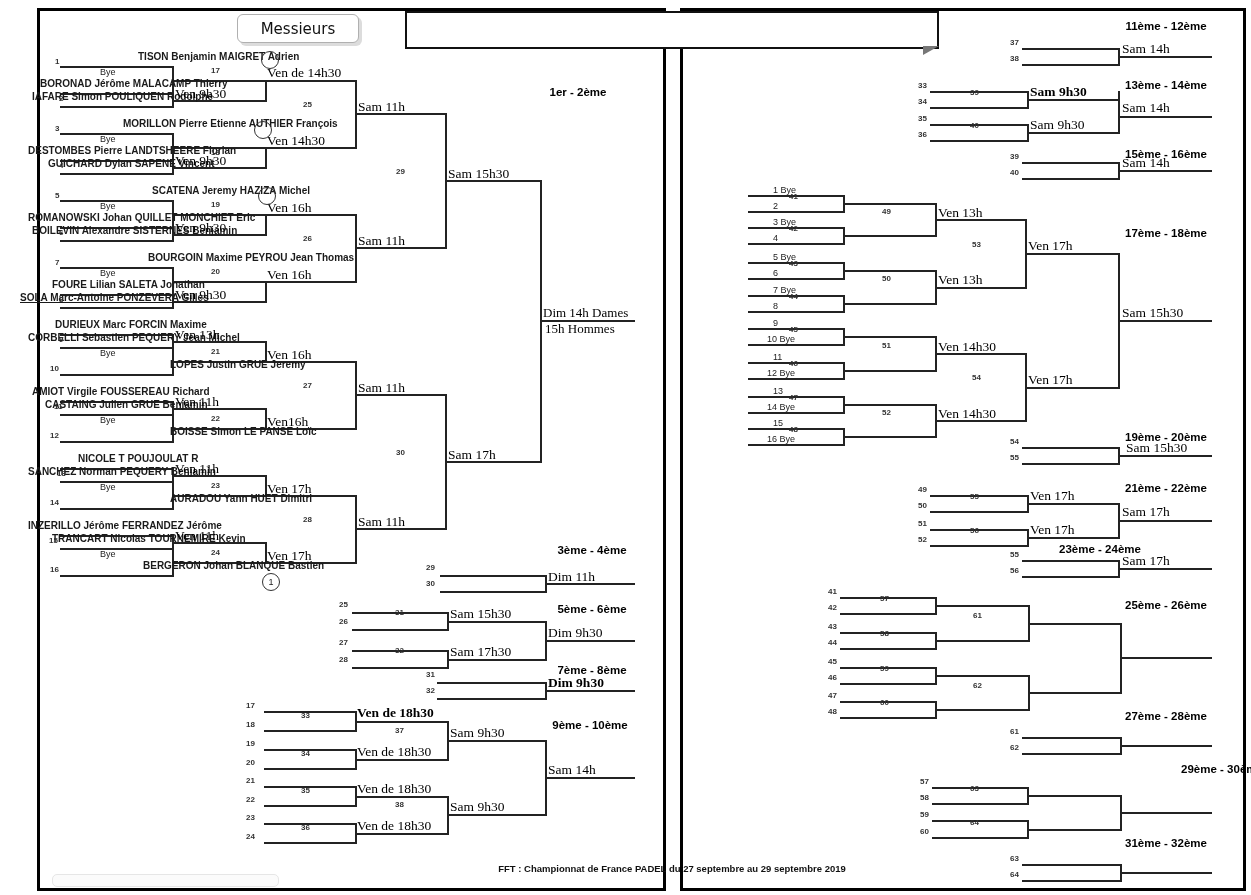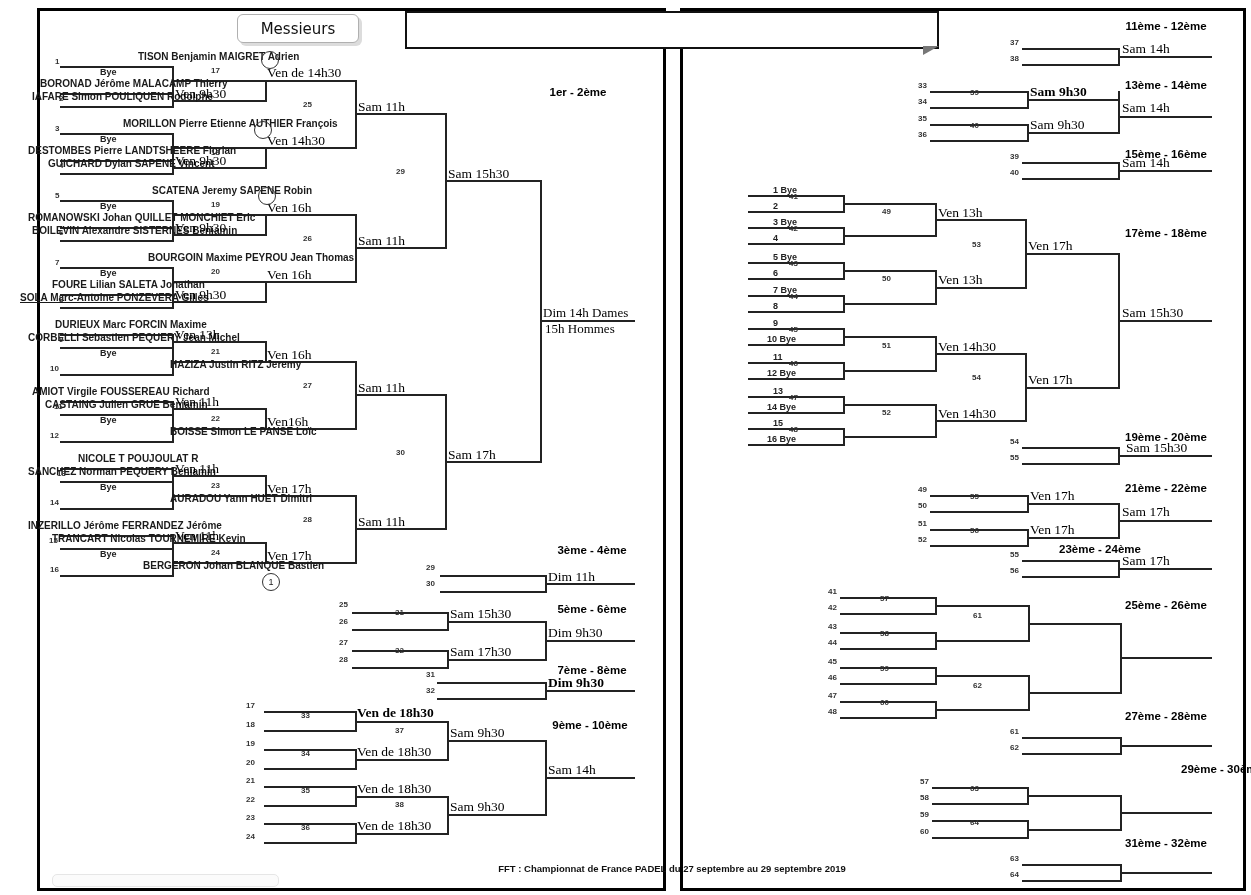--- a/index.html
+++ b/index.html
@@ -5,21 +5,21 @@
   html,body{margin:0;padding:0;background:#fff;}
   #page{position:relative;width:1251px;height:895px;background:#ffffff;overflow:hidden;
         font-family:"Liberation Sans", sans-serif;color:#111;}
   .panel{position:absolute;border:3px solid #000;background:#fff;}
   #left-page{left:37px;top:8px;width:623px;height:877px;}
   #right-page{left:680px;top:8px;width:560px;height:877px;}
   .hline{position:absolute;height:2px;background:#232323;}
   .vline{position:absolute;width:2px;background:#232323;}
   .txt{position:absolute;white-space:nowrap;line-height:1.05;}
   .t-nm{font-size:10px;font-weight:600;color:#1a1a1a;}
-  .t-by{font-size:9px;font-weight:700;color:#222;padding-left:36px;}
+  .t-by{font-size:9px;font-weight:400;color:#222;padding-left:36px;}
   .t-no{font-size:8px;font-weight:600;color:#333;}
   .t-tm{font-family:"Liberation Serif", serif;font-size:13.5px;color:#000;}
   .t-tb{font-family:"Liberation Serif", serif;font-size:13.5px;font-weight:700;color:#000;}
   .t-fl{font-family:"Liberation Serif", serif;font-size:13px;color:#000;}
   .t-hd{font-size:11.5px;font-weight:700;transform:translateX(-50%);color:#000;}
   .circle{position:absolute;width:16px;height:16px;border:1.4px solid #333;border-radius:50%;
           background:transparent;font-size:9px;text-align:center;line-height:16px;color:#222;}
   #title-box{position:absolute;left:405px;top:11px;width:530px;height:34px;background:#fff;
              border:2.5px solid #111;z-index:6;display:flex;align-items:center;justify-content:center;}
   #title-box .fold{position:absolute;right:-2px;bottom:-8px;width:0;height:0;
@@ -289,29 +289,29 @@
       <div class="vline" style="left: 1120px; top: 622.5px; height: 71.5px; background: rgb(35, 35, 35);"></div>
       <div class="vline" style="left: 1120px; top: 737px; height: 18px; background: rgb(35, 35, 35);"></div>
       <div class="vline" style="left: 1120px; top: 795px; height: 35.5px; background: rgb(35, 35, 35);"></div>
       <div class="vline" style="left: 1120px; top: 864px; height: 18px; background: rgb(35, 35, 35);"></div>
       <div class="txt t-nm" style="left: 138px; top: 52px;">TISON Benjamin MAIGRET Adrien</div>
       <div class="txt t-nm" style="left: 40px; top: 79px;">BORONAD Jérôme MALACAMP Thierry</div>
       <div class="txt t-nm" style="left: 32px; top: 92px;">IAFARE Simon POULIQUEN Rodolphe</div>
       <div class="txt t-nm" style="left: 123px; top: 119px;">MORILLON Pierre Etienne AUTHIER François</div>
       <div class="txt t-nm" style="left: 28px; top: 146px;">DESTOMBES Pierre LANDTSHEERE Florian</div>
       <div class="txt t-nm" style="left: 48px; top: 159px;">GUICHARD Dylan SAPENE Vincent</div>
-      <div class="txt t-nm" style="left: 152px; top: 186px;">SCATENA Jeremy SAPENE Robin</div>
+      <div class="txt t-nm" style="left: 152px; top: 186px;">SCATENA Jeremy HAZIZA Michel</div>
       <div class="txt t-nm" style="left: 28px; top: 213px;">ROMANOWSKI Johan QUILLET MONCHIET Eric</div>
       <div class="txt t-nm" style="left: 32px; top: 226px;">BOILEVIN Alexandre SISTERNES Benjamin</div>
       <div class="txt t-nm" style="left: 148px; top: 253px;">BOURGOIN Maxime PEYROU Jean Thomas</div>
       <div class="txt t-nm" style="left: 52px; top: 280px;">FOURE Lilian SALETA Jonathan</div>
       <div class="txt t-nm" style="left: 20px; top: 293px; text-decoration: underline;">SOLA Marc-Antoine PONZEVERA Gilles</div>
       <div class="txt t-nm" style="left: 55px; top: 320px;">DURIEUX Marc FORCIN Maxime</div>
       <div class="txt t-nm" style="left: 28px; top: 333px;">CORBELLI Sebastien PEQUERY Jean Michel</div>
-      <div class="txt t-nm" style="left: 170px; top: 360px;">HAZIZA Justin RITZ Jeremy</div>
+      <div class="txt t-nm" style="left: 170px; top: 360px;">LOPES Justin GRUE Jeremy</div>
       <div class="txt t-nm" style="left: 32px; top: 387px;">AMIOT Virgile FOUSSEREAU Richard</div>
       <div class="txt t-nm" style="left: 45px; top: 400px;">CASTAING Julien GRUE Benjamin</div>
       <div class="txt t-nm" style="left: 170px; top: 427px;">BOISSE Simon LE PANSE Loïc</div>
       <div class="txt t-nm" style="left: 78px; top: 454px;">NICOLE T POUJOULAT R</div>
       <div class="txt t-nm" style="left: 28px; top: 467px;">SANCHEZ Norman PEQUERY Benjamin</div>
       <div class="txt t-nm" style="left: 170px; top: 494px;">AURADOU Yann HUET Dimitri</div>
       <div class="txt t-nm" style="left: 28px; top: 521px;">INZERILLO Jérôme FERRANDEZ Jérôme</div>
       <div class="txt t-nm" style="left: 52px; top: 534px;">TRANCART Nicolas TOURNEMIRE Kevin</div>
       <div class="txt t-nm" style="left: 143px; top: 561px;">BERGERON Johan BLANQUE Bastien</div>
       <div class="txt t-by" style="left: 64px; top: 68px;">Bye</div>

